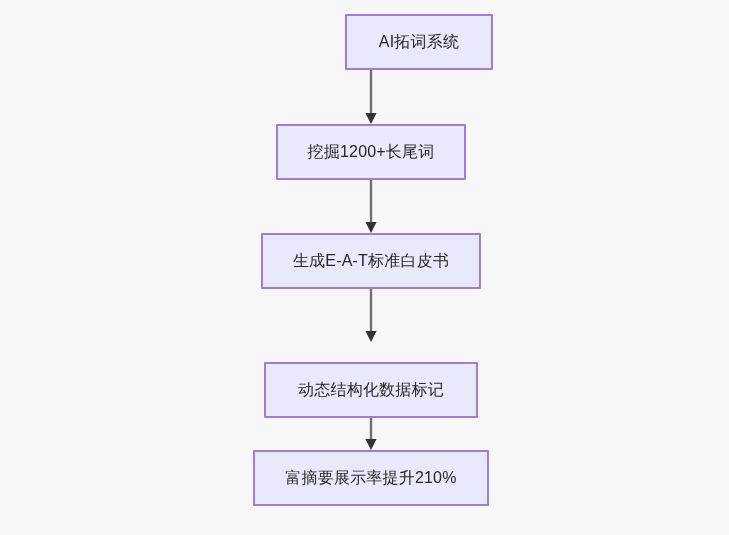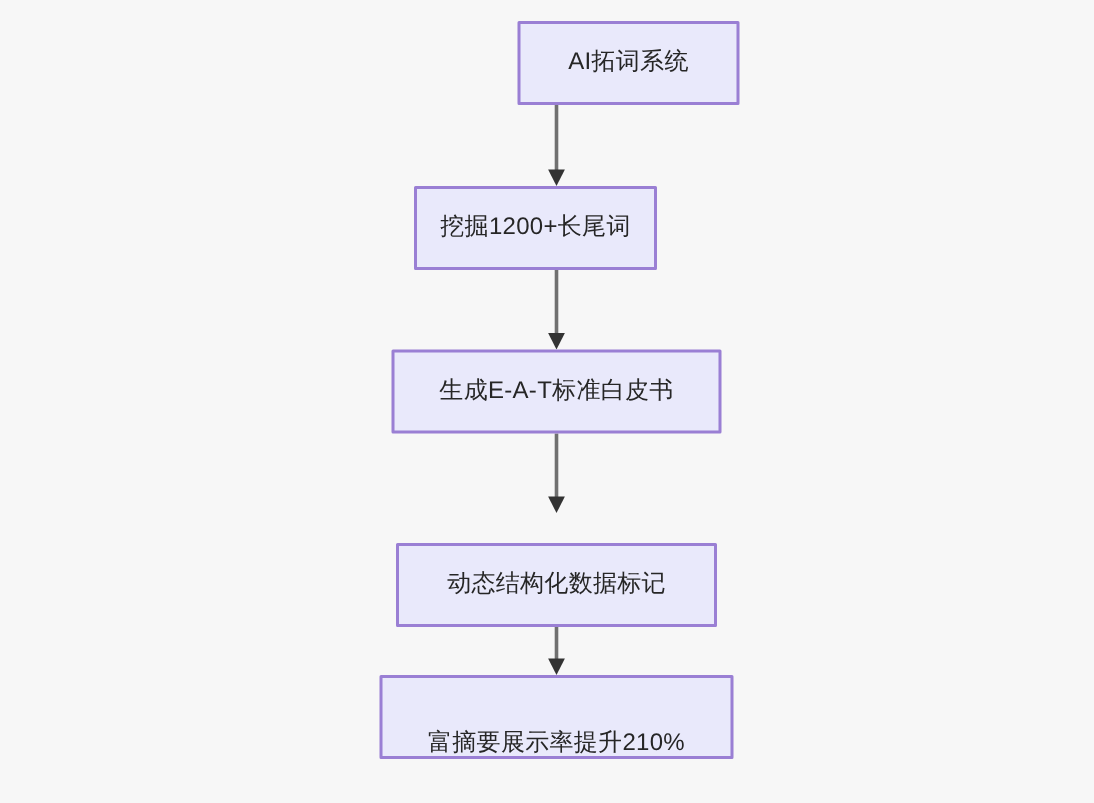--- a/index.html
+++ b/index.html
@@ -50,24 +50,24 @@
     stroke: #707070;
     stroke-width: 2.4;
     fill: none;
   }
   .edge-head {
     fill: #333333;
   }
 
   
   .n1 { left: 297px; top: 14px;  width: 148px; margin-left: 48px; }
-  .n2 { left: 276px; top: 124px; width: 162px; }
+  .n2 { left: 276px; top: 124px; width: 190px; }
   .n3 { left: 261px; top: 233px; width: 220px; text-align: right; }
   .n4 { left: 264px; top: 342px; width: 214px; margin-top: 20px; }
-  .n5 { left: 253px; top: 450px; width: 236px; align-items: flex-end; }
+  .n5 { left: 253px; top: 450px; width: 236px; }
 </style>
 </head>
 <body>
 
 <div id="flow-canvas">
 
   <svg class="edge" viewBox="0 0 729 535" width="729" height="535" aria-hidden="true">
 
     <g>
       <line class="edge-line" x1="371" y1="70" x2="371" y2="116"></line>

